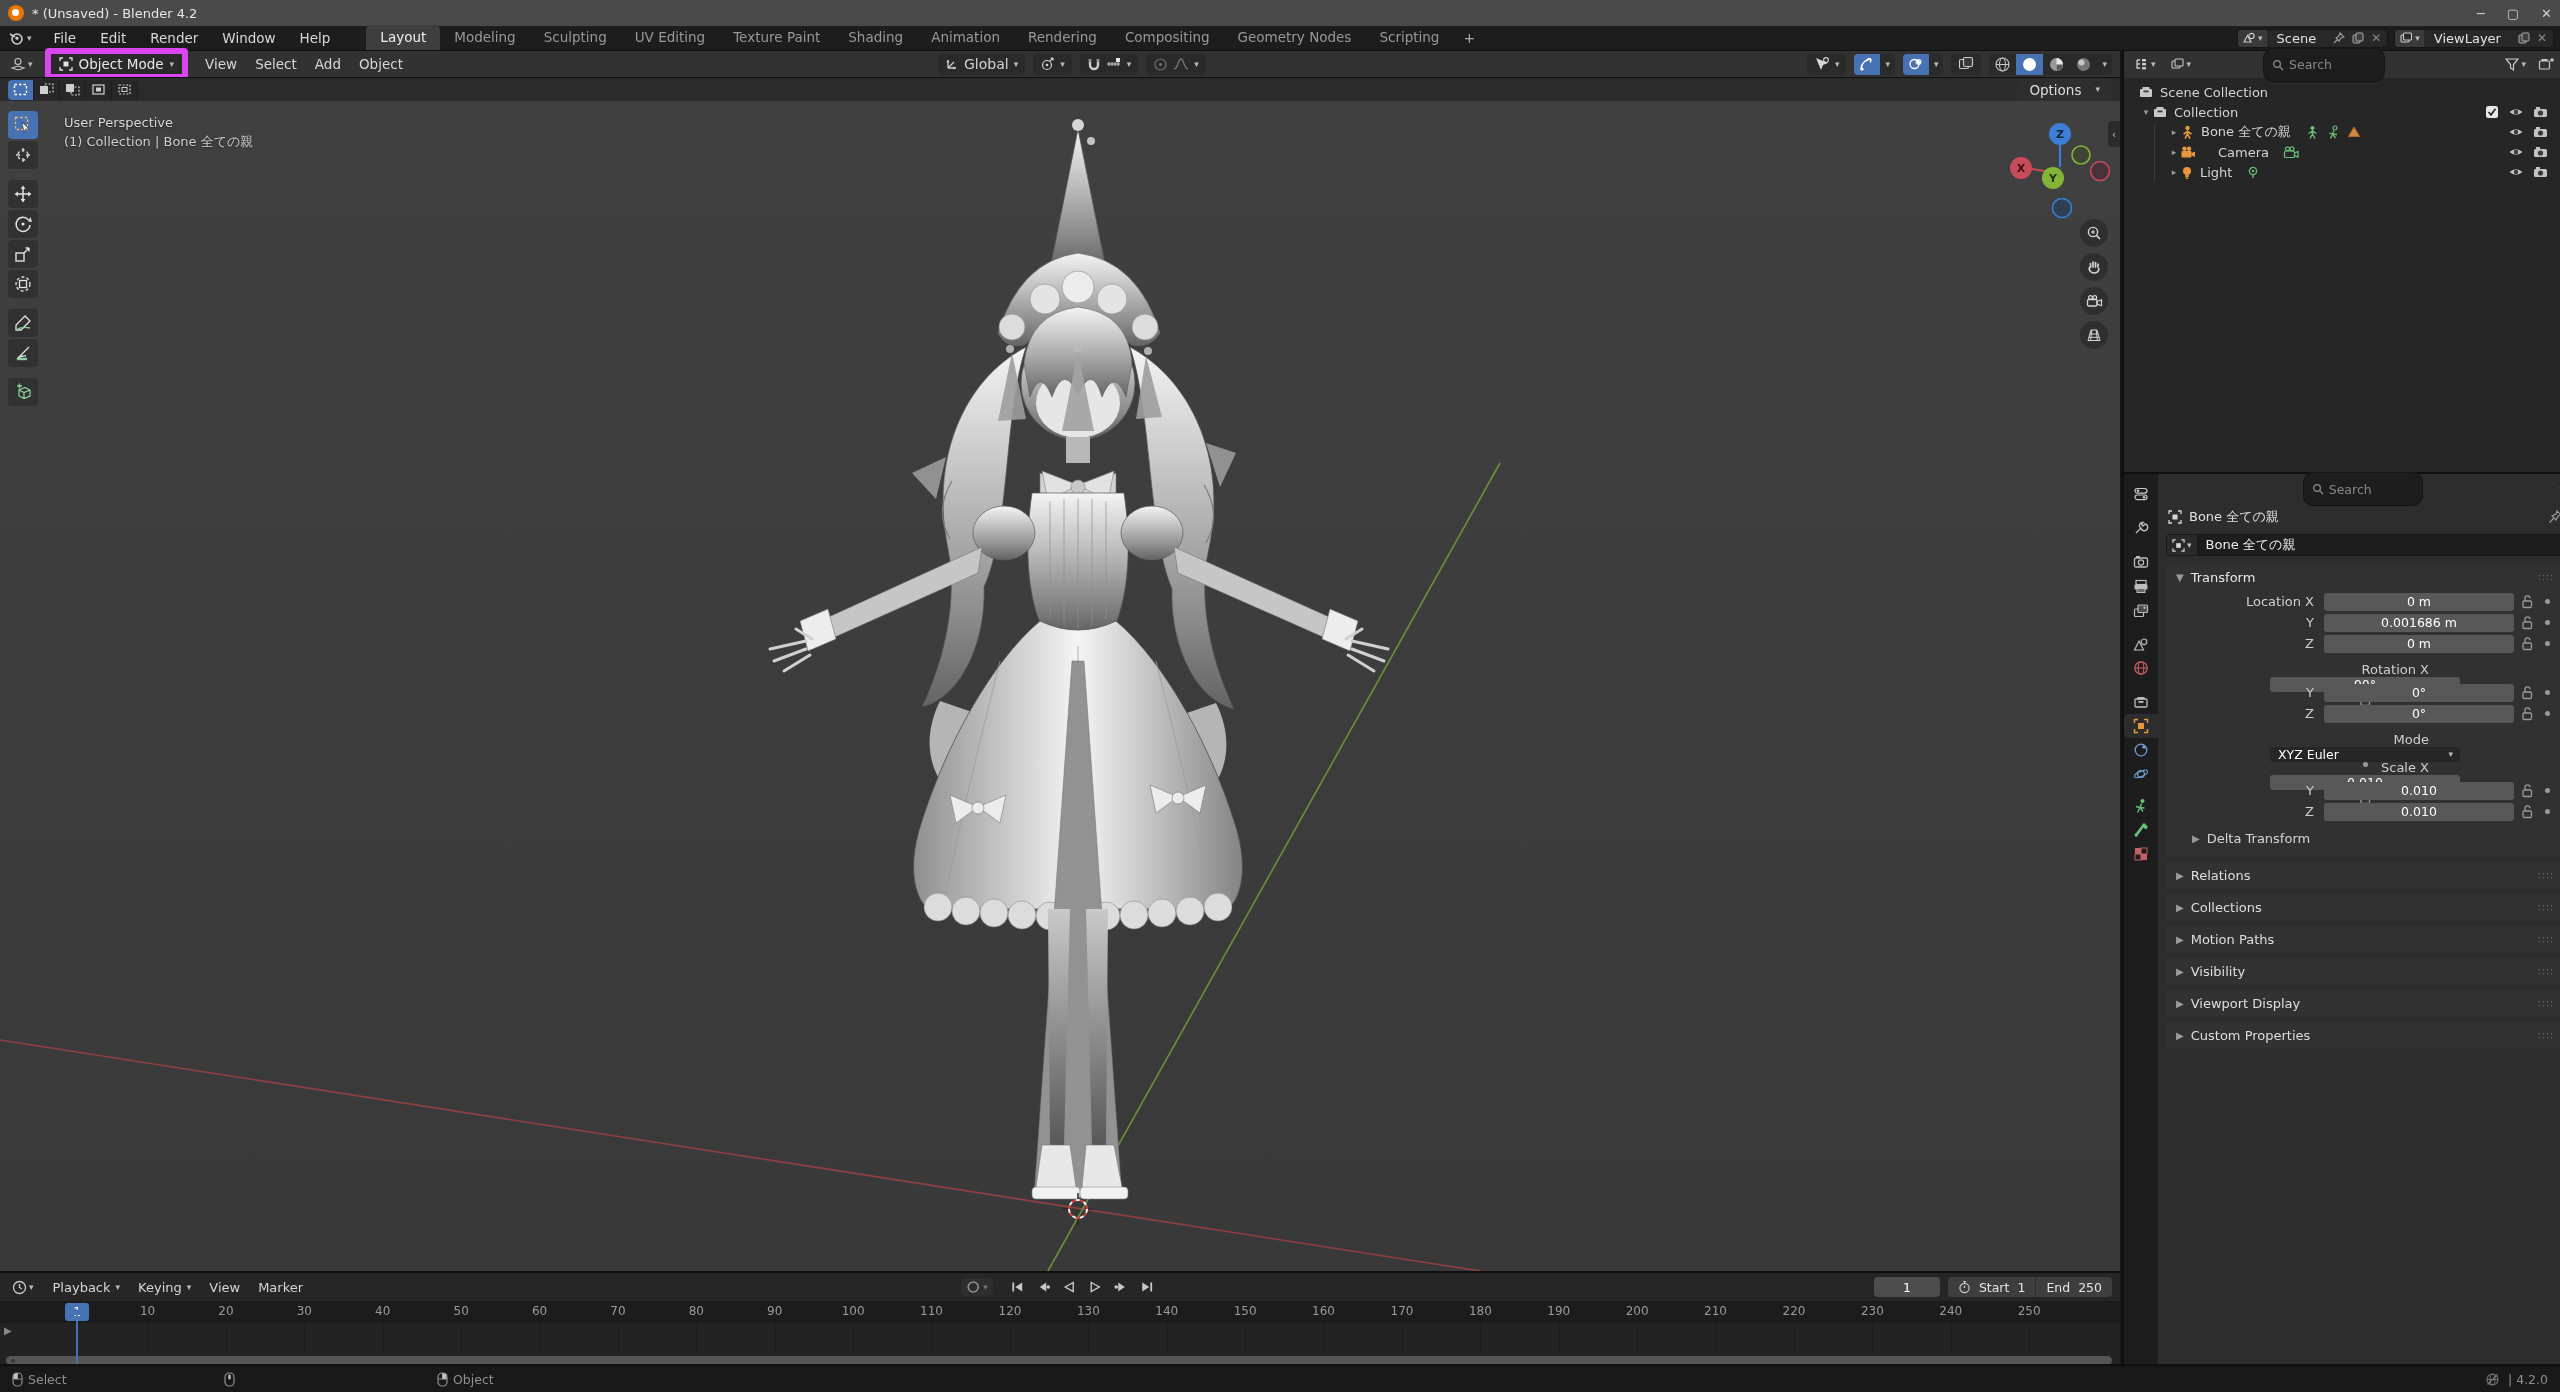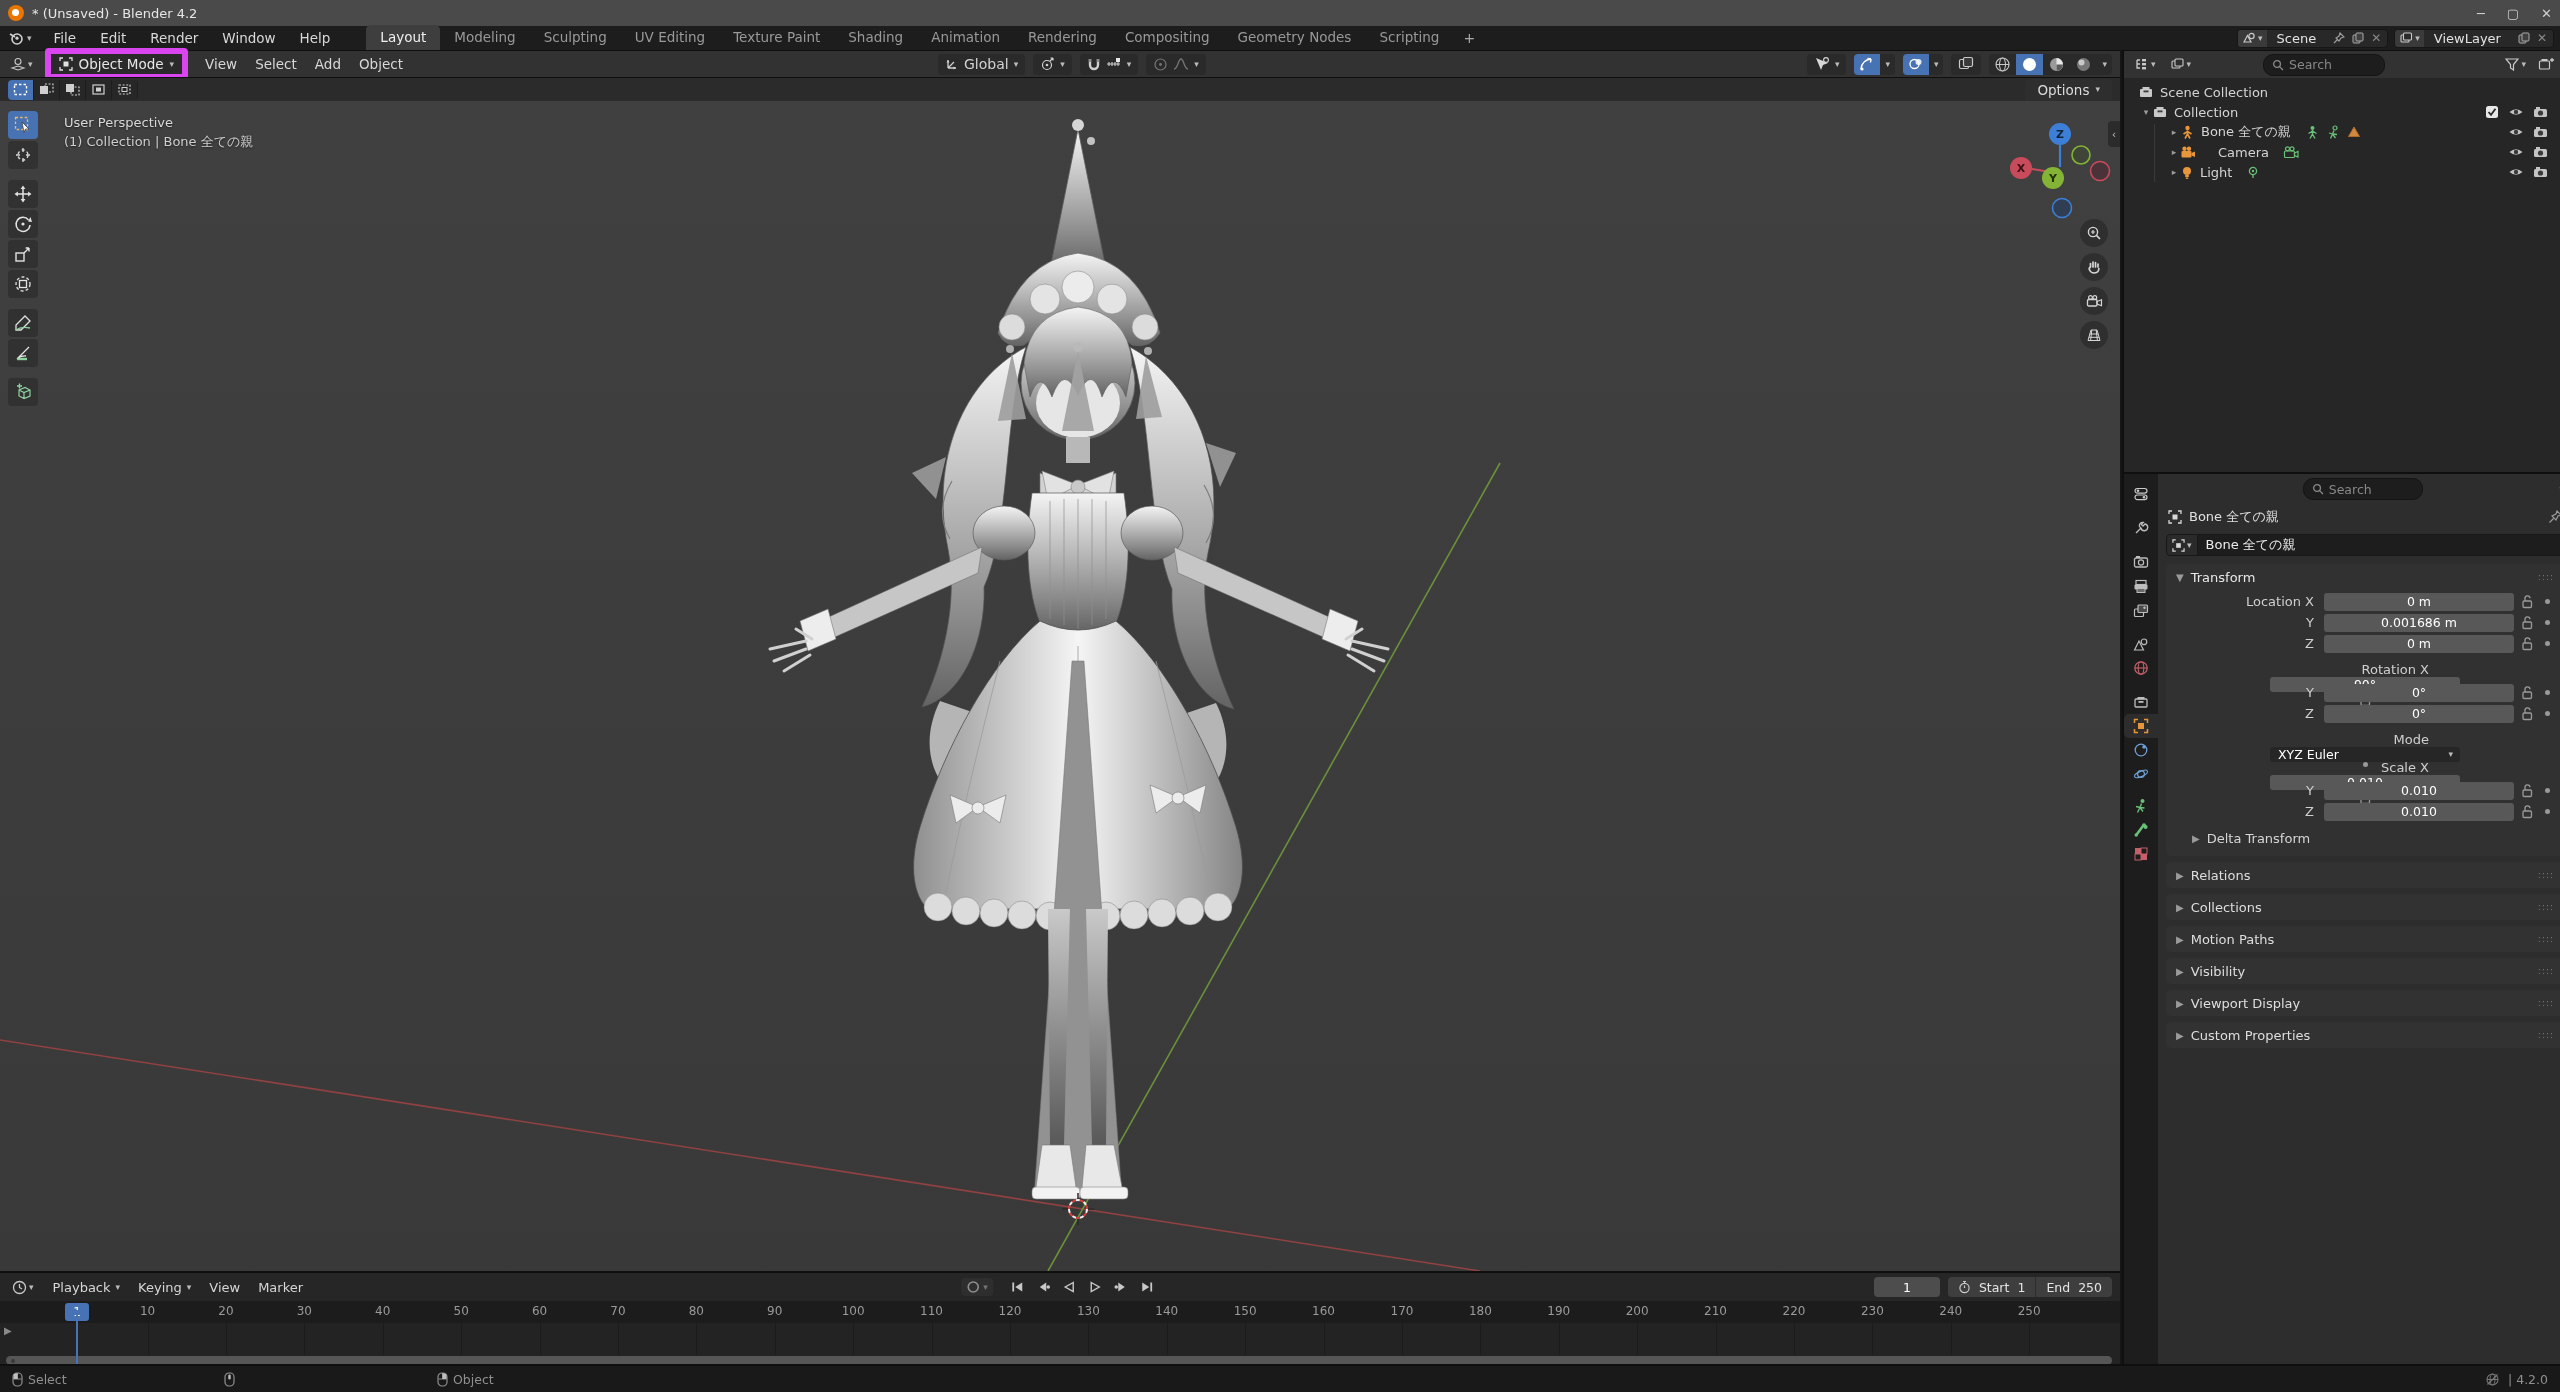--- a/index.html
+++ b/index.html
@@ -49,21 +49,21 @@
   .toggle-group { display:flex; align-items:center; background:#2a2a2a; border-radius:4px; height:21px; overflow:hidden; }
   .tg-btn { display:flex; align-items:center; justify-content:center; padding:0 5px; height:100%; }
   .tg-btn.on { background:#4772b3; }
 
   
   .toolsettings { position:absolute; left:0; top:77px; width:2120px; height:24px; background:#2b2b2b;
                   border-top:1px solid #0f0f0f; display:flex; align-items:center; padding:0 8px; }
   .selmode { display:flex; background:#272727; border-radius:4px; overflow:hidden; }
   .selmode .sm { width:26px; height:20px; display:flex; align-items:center; justify-content:center; border-right:1px solid #1d1d1d; }
   .selmode .sm.on { background:#4772b3; }
-  .options-btn { margin-left:auto; display:flex; align-items:center; gap:6px; background:#2e2e2e;
+  .options-btn { margin-left:auto; display:flex; align-items:center; gap:14px; background:#2e2e2e;
                  border-radius:4px 4px 0 0; padding:3px 12px; font-size:13.5px; color:#dcdcdc; }
 
   
   .viewport { position:absolute; left:0; top:101px; width:2120px; height:1170px;
               background:linear-gradient(#404040,#393939); overflow:hidden; }
   .vp-overlay-text { position:absolute; left:64px; top:12px; font-size:13px; color:#d8d8d8; line-height:19px; text-shadow:0 1px 2px #0008; }
   .vp-overlay-text .l2 { color:#cfcfcf; }
   .vp-toolbar { position:absolute; left:8px; top:10px; width:30px; display:flex; flex-direction:column; gap:2px; }
   .vp-tool { width:30px; height:28px; background:#2e2e2ecc; border-radius:4px; display:flex; align-items:center; justify-content:center; }
   .vp-tool.active { background:#4772b3; }
@@ -72,21 +72,21 @@
   .nav-btns { position:absolute; right:12px; top:118px; display:flex; flex-direction:column; gap:6px; }
   .nav-btn { width:28px; height:28px; border-radius:50%; background:#2d2d2dd9; display:flex; align-items:center; justify-content:center; }
   .sidebar-collapse { position:absolute; right:0; top:20px; width:12px; height:26px; background:#2b2b2b;
                       border-radius:4px 0 0 4px; color:#bbb; display:flex; align-items:center; justify-content:center; font-size:11px; }
 
   
   .outliner { position:absolute; left:2122px; top:50px; width:438px; height:422px; background:#262626;
               border-left:2px solid #0f0f0f; border-top:1px solid #0f0f0f; }
   .oheader { height:27px; background:#323232; display:flex; align-items:center; padding:0 6px; gap:6px; }
   .search-box { display:flex; align-items:center; gap:5px; background:#1d1d1d; border:1px solid #141414;
-                border-radius:10px; height:22px; padding:0 8px; color:#888; font-size:12.5px; }
+                border-radius:10px; height:34px; padding:0 8px; color:#888; font-size:12.5px; }
   .oheader .search-box { width:122px; margin-left:62px; }
   .oheader .right-icons { margin-left:auto; display:flex; align-items:center; gap:8px; }
   .otree { position:relative; padding-top:4px; font-size:13px; }
   .orow { position:relative; height:20px; display:flex; align-items:center; color:#d4d4d4; }
   .orow .disc { width:12px; text-align:center; color:#9a9a9a; font-size:9px; }
   .orow .right-cluster { position:absolute; right:12px; display:flex; gap:9px; align-items:center; }
   .otree .treeline { position:absolute; left:30px; top:46px; width:1px; height:58px; background:#3a3a3a; }
 
   
   .props { position:absolute; left:2122px; top:472px; width:438px; height:892px; background:#2d2d2d;

